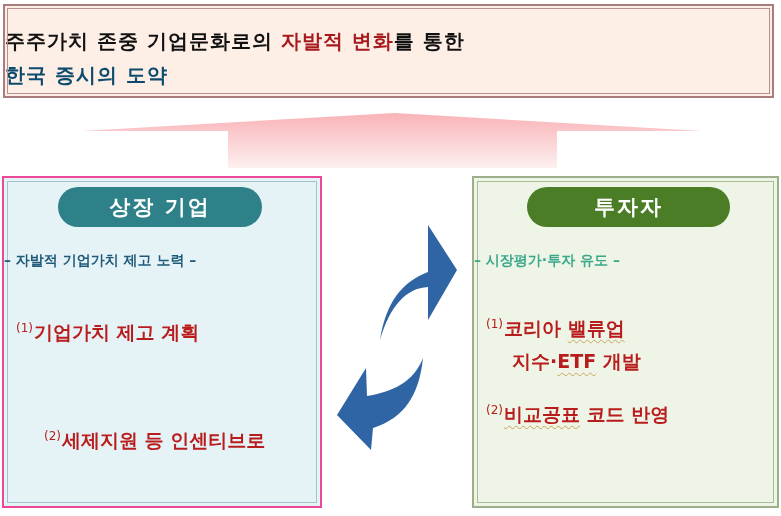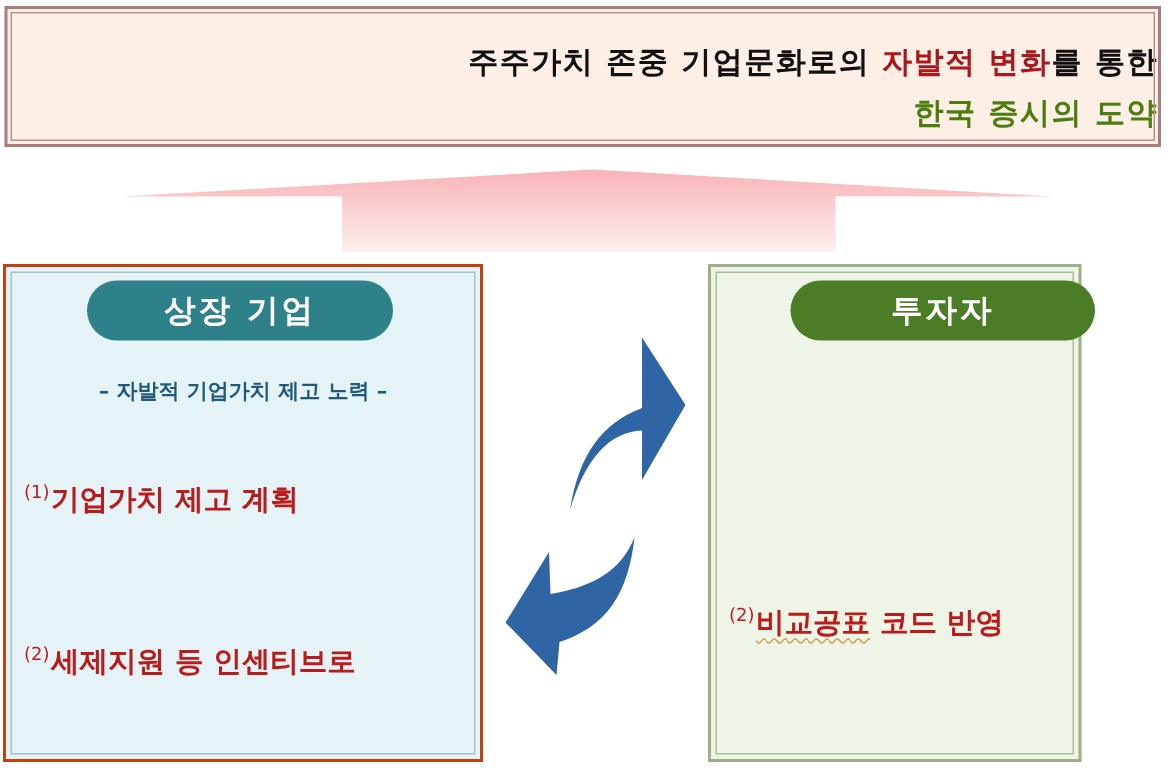--- a/index.html
+++ b/index.html
@@ -28,29 +28,29 @@
       content: "";
       position: absolute;
       left: 2px; top: 2px; right: 2px; bottom: 2px;
       border: 1px solid #b89092;
       pointer-events: none;
     }
     .title-line {
       position: absolute;
       left: 0;
       right: 0;
-      text-align: right;
+      text-align: left;
       font-weight: bold;
       font-size: 20px;
       letter-spacing: 1px;
       color: #111111;
       white-space: nowrap;
     }
     .title-line.l1 { top: 22px; }
-    .title-line.l2 { top: 56px; color: #4d7c0f; }
+    .title-line.l2 { top: 56px; color: #0c4a6e; }
     .hl { color: #a8191e; }
 
     .up-arrow {
       position: absolute;
       left: 0;
       top: 100px;
       width: 781px;
       height: 72px;
     }
 
@@ -63,26 +63,26 @@
     .panel::after {
       content: "";
       position: absolute;
       left: 3px; top: 3px; right: 3px; bottom: 3px;
       pointer-events: none;
     }
     .panel.left {
       left: 2px;
       width: 320px;
       background: #e6f3f6;
-      border: 2px solid #c2410c;
+      border: 2px solid #ec4899;
     }
     .panel.left::after { border: 1px solid #9fc4ca; }
     .panel.right {
       left: 472px;
-      width: 249px;
+      width: 307px;
       background: #eef5e6;
       border: 2px solid #9bb08a;
     }
     .panel.right::after { border: 1px solid #a9bd98; }
 
     .pill {
       position: absolute;
       top: 9px;
       height: 40px;
       border-radius: 20px;
@@ -95,21 +95,21 @@
       z-index: 2;
     }
     .panel.left .pill { left: 54px; width: 204px; background: #2e8189; }
     .panel.right .pill { left: 53px; width: 203px; background: #4a7d26; }
 
     .subtitle {
       position: absolute;
       top: 74px;
       left: 0;
       right: 0;
-      text-align: center;
+      text-align: left;
       font-weight: bold;
       font-size: 14px;
       white-space: nowrap;
       z-index: 2;
     }
     .panel.left .subtitle { color: #1f5a7a; }
     .panel.right .subtitle { color: #3aa88a; }
 
     .item {
       position: absolute;
@@ -162,28 +162,33 @@
   </defs>
   <polygon points="82,31 395,13 702,31 557,31 557,68 228,68 228,31" fill="url(#pinkGrad)"></polygon>
 </svg>
 
 <div class="panel left">
   <div class="pill">상장 기업</div>
   <div class="subtitle">– 자발적 기업가치 제고 노력 –</div>
   <div class="item" style="top:134px;">
     <span class="num">(1)</span><span>기업가치 제고 계획</span>
   </div>
-  <div class="item" style="top:242px;">
+  <div class="item" style="top:242px;margin-left:28px;">
     <span class="num">(2)</span><span>세제지원 등 인센티브로</span>
   </div>
 </div>
 
 <svg class="cycle-arrows" viewBox="0 0 140 250">
   <path d="M50,130 C56,92 72,72 98,62 L98,15 L127,60 L98,110 L98,77 C76,78 60,96 50,130 Z" fill="#2f64a5"></path>
   <path d="M93,148 C89,186 74,208 43,218 L41,240 L7,205 L36,158 L37,186 C62,182 84,172 93,148 Z" fill="#2f64a5"></path>
 </svg>
 
 <div class="panel right">
   <div class="pill">투자자</div>
+  <div class="subtitle">– 시장평가·투자 유도 –</div>
+  <div class="item" style="top:130px;">
+    <span class="num">(1)</span><span>코리아 </span><span class="squiggle">밸류업</span>
+    <span class="cont"><span>지수·</span><span class="squiggle">ETF</span><span> 개발</span></span>
+  </div>
   <div class="item" style="top:216px;">
     <span class="num">(2)</span><span class="squiggle">비교공표</span><span> 코드 반영</span>
   </div>
 </div>
 
 </body></html>

